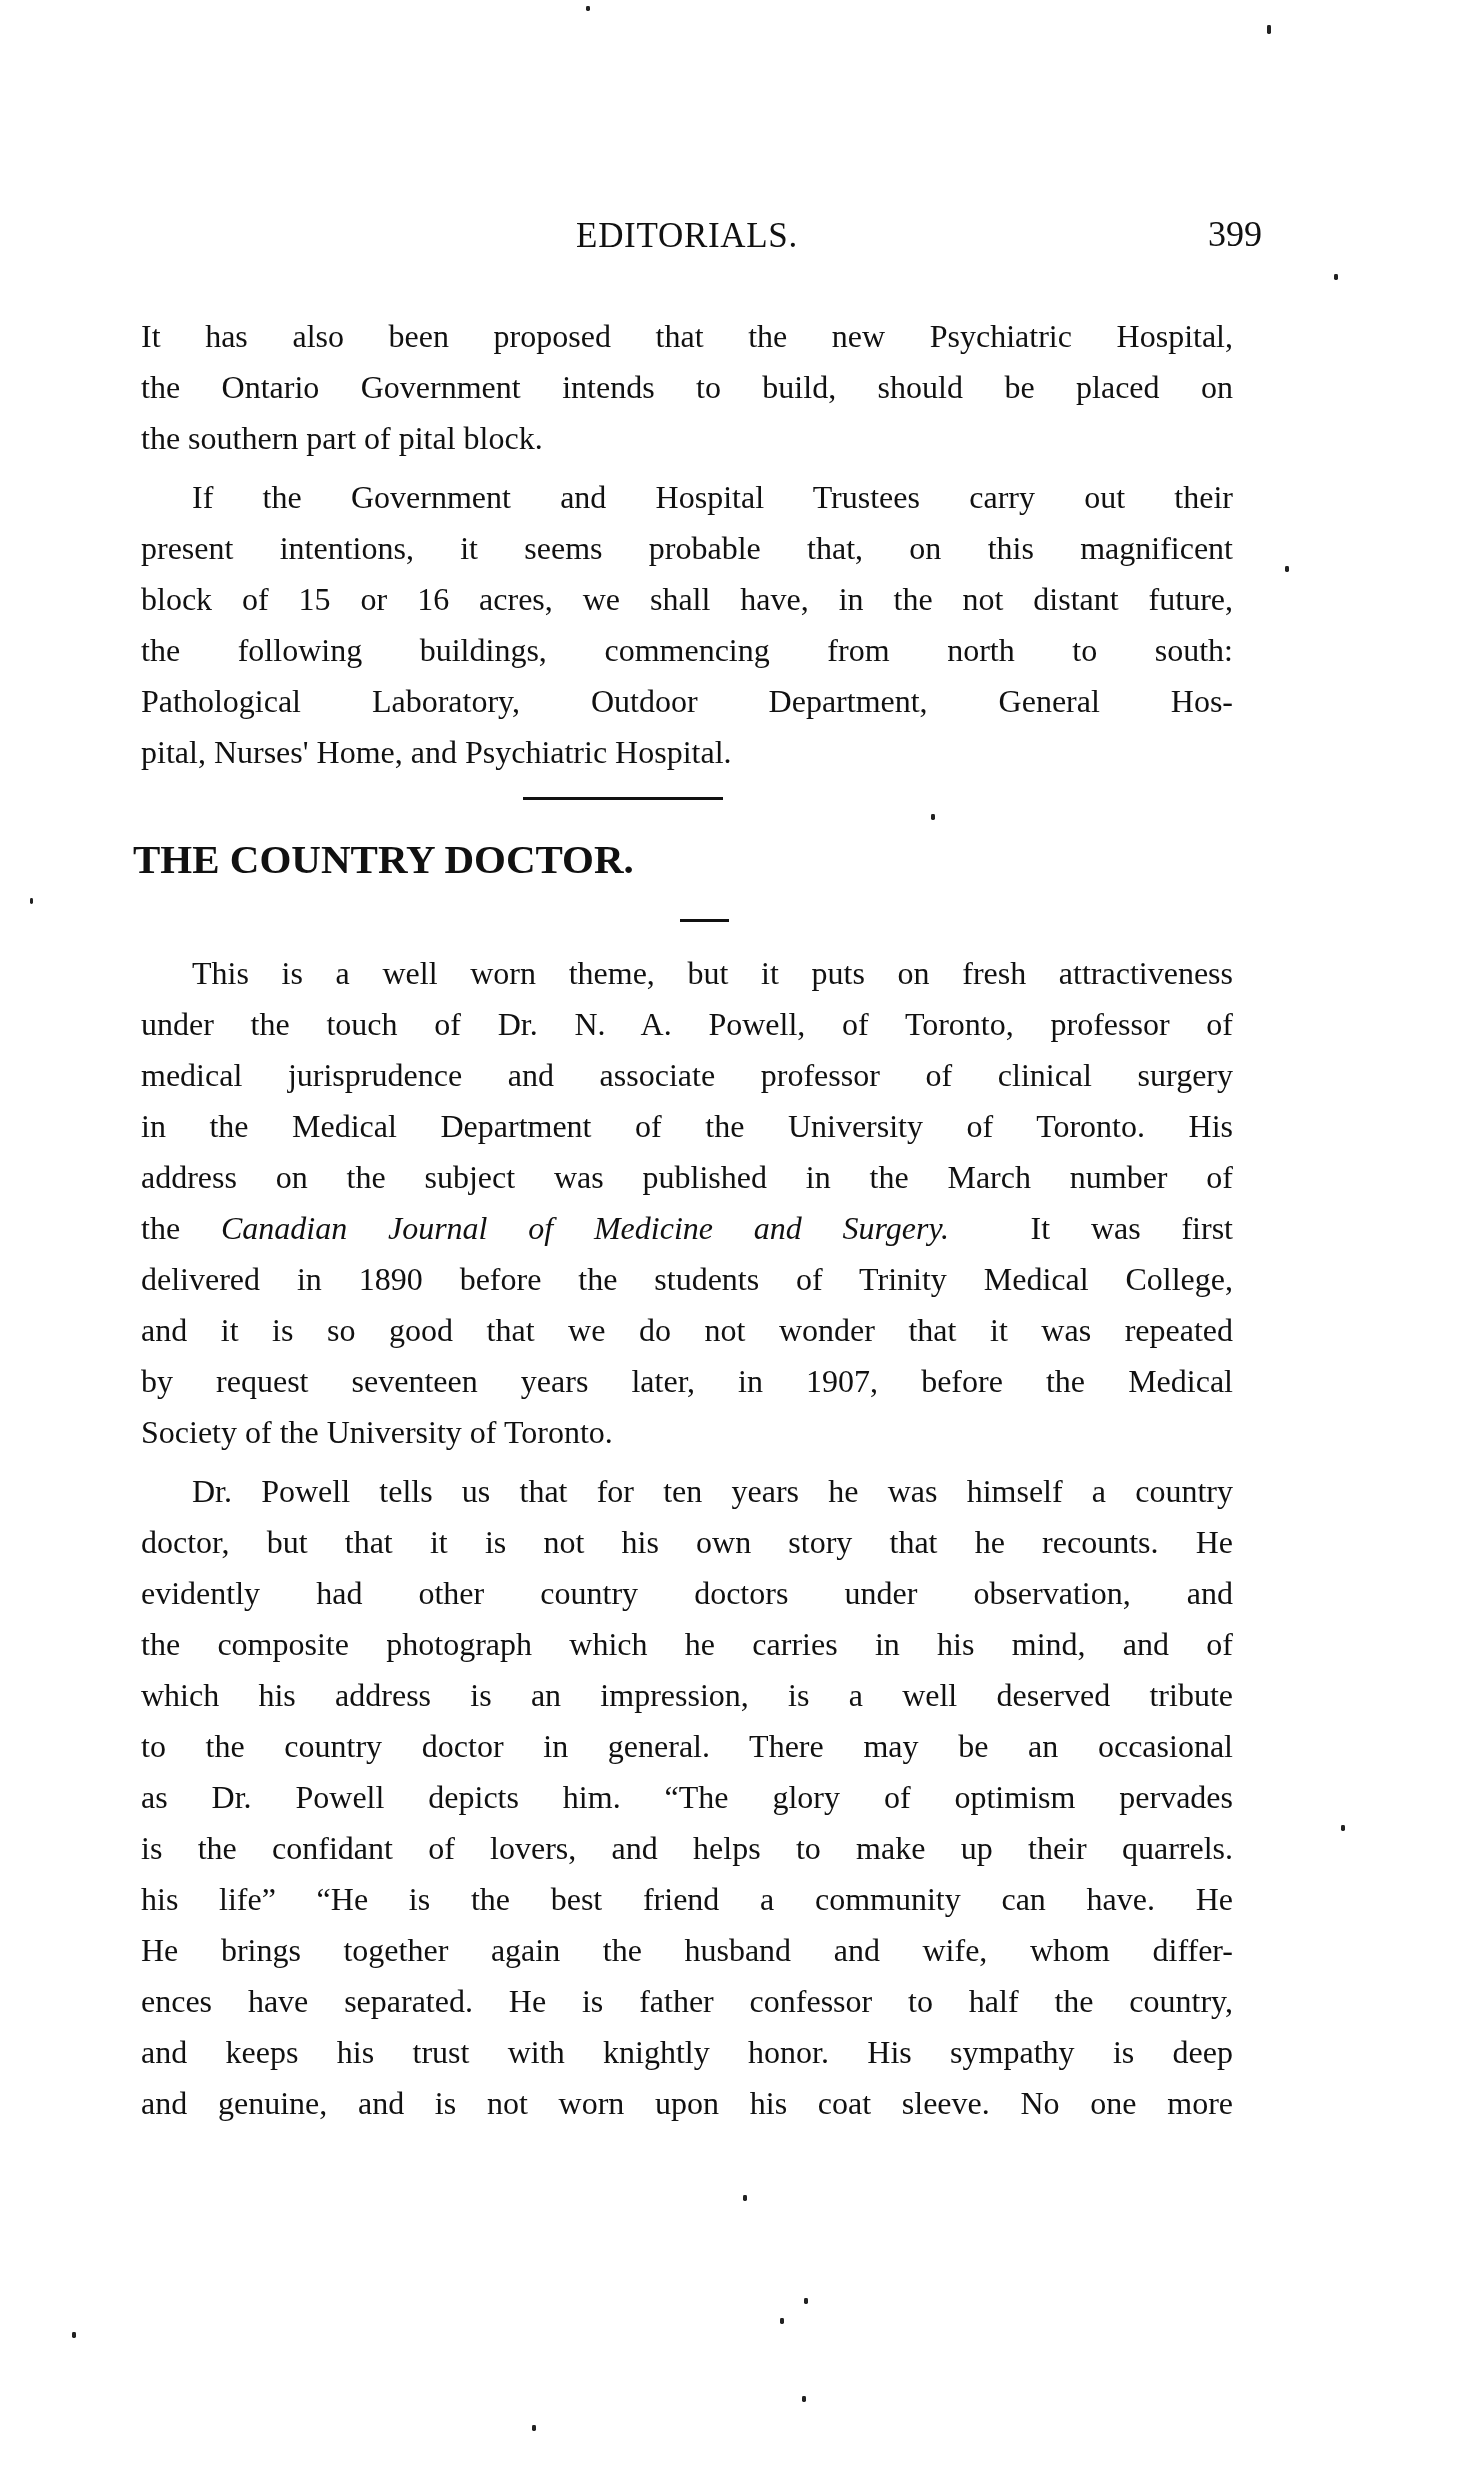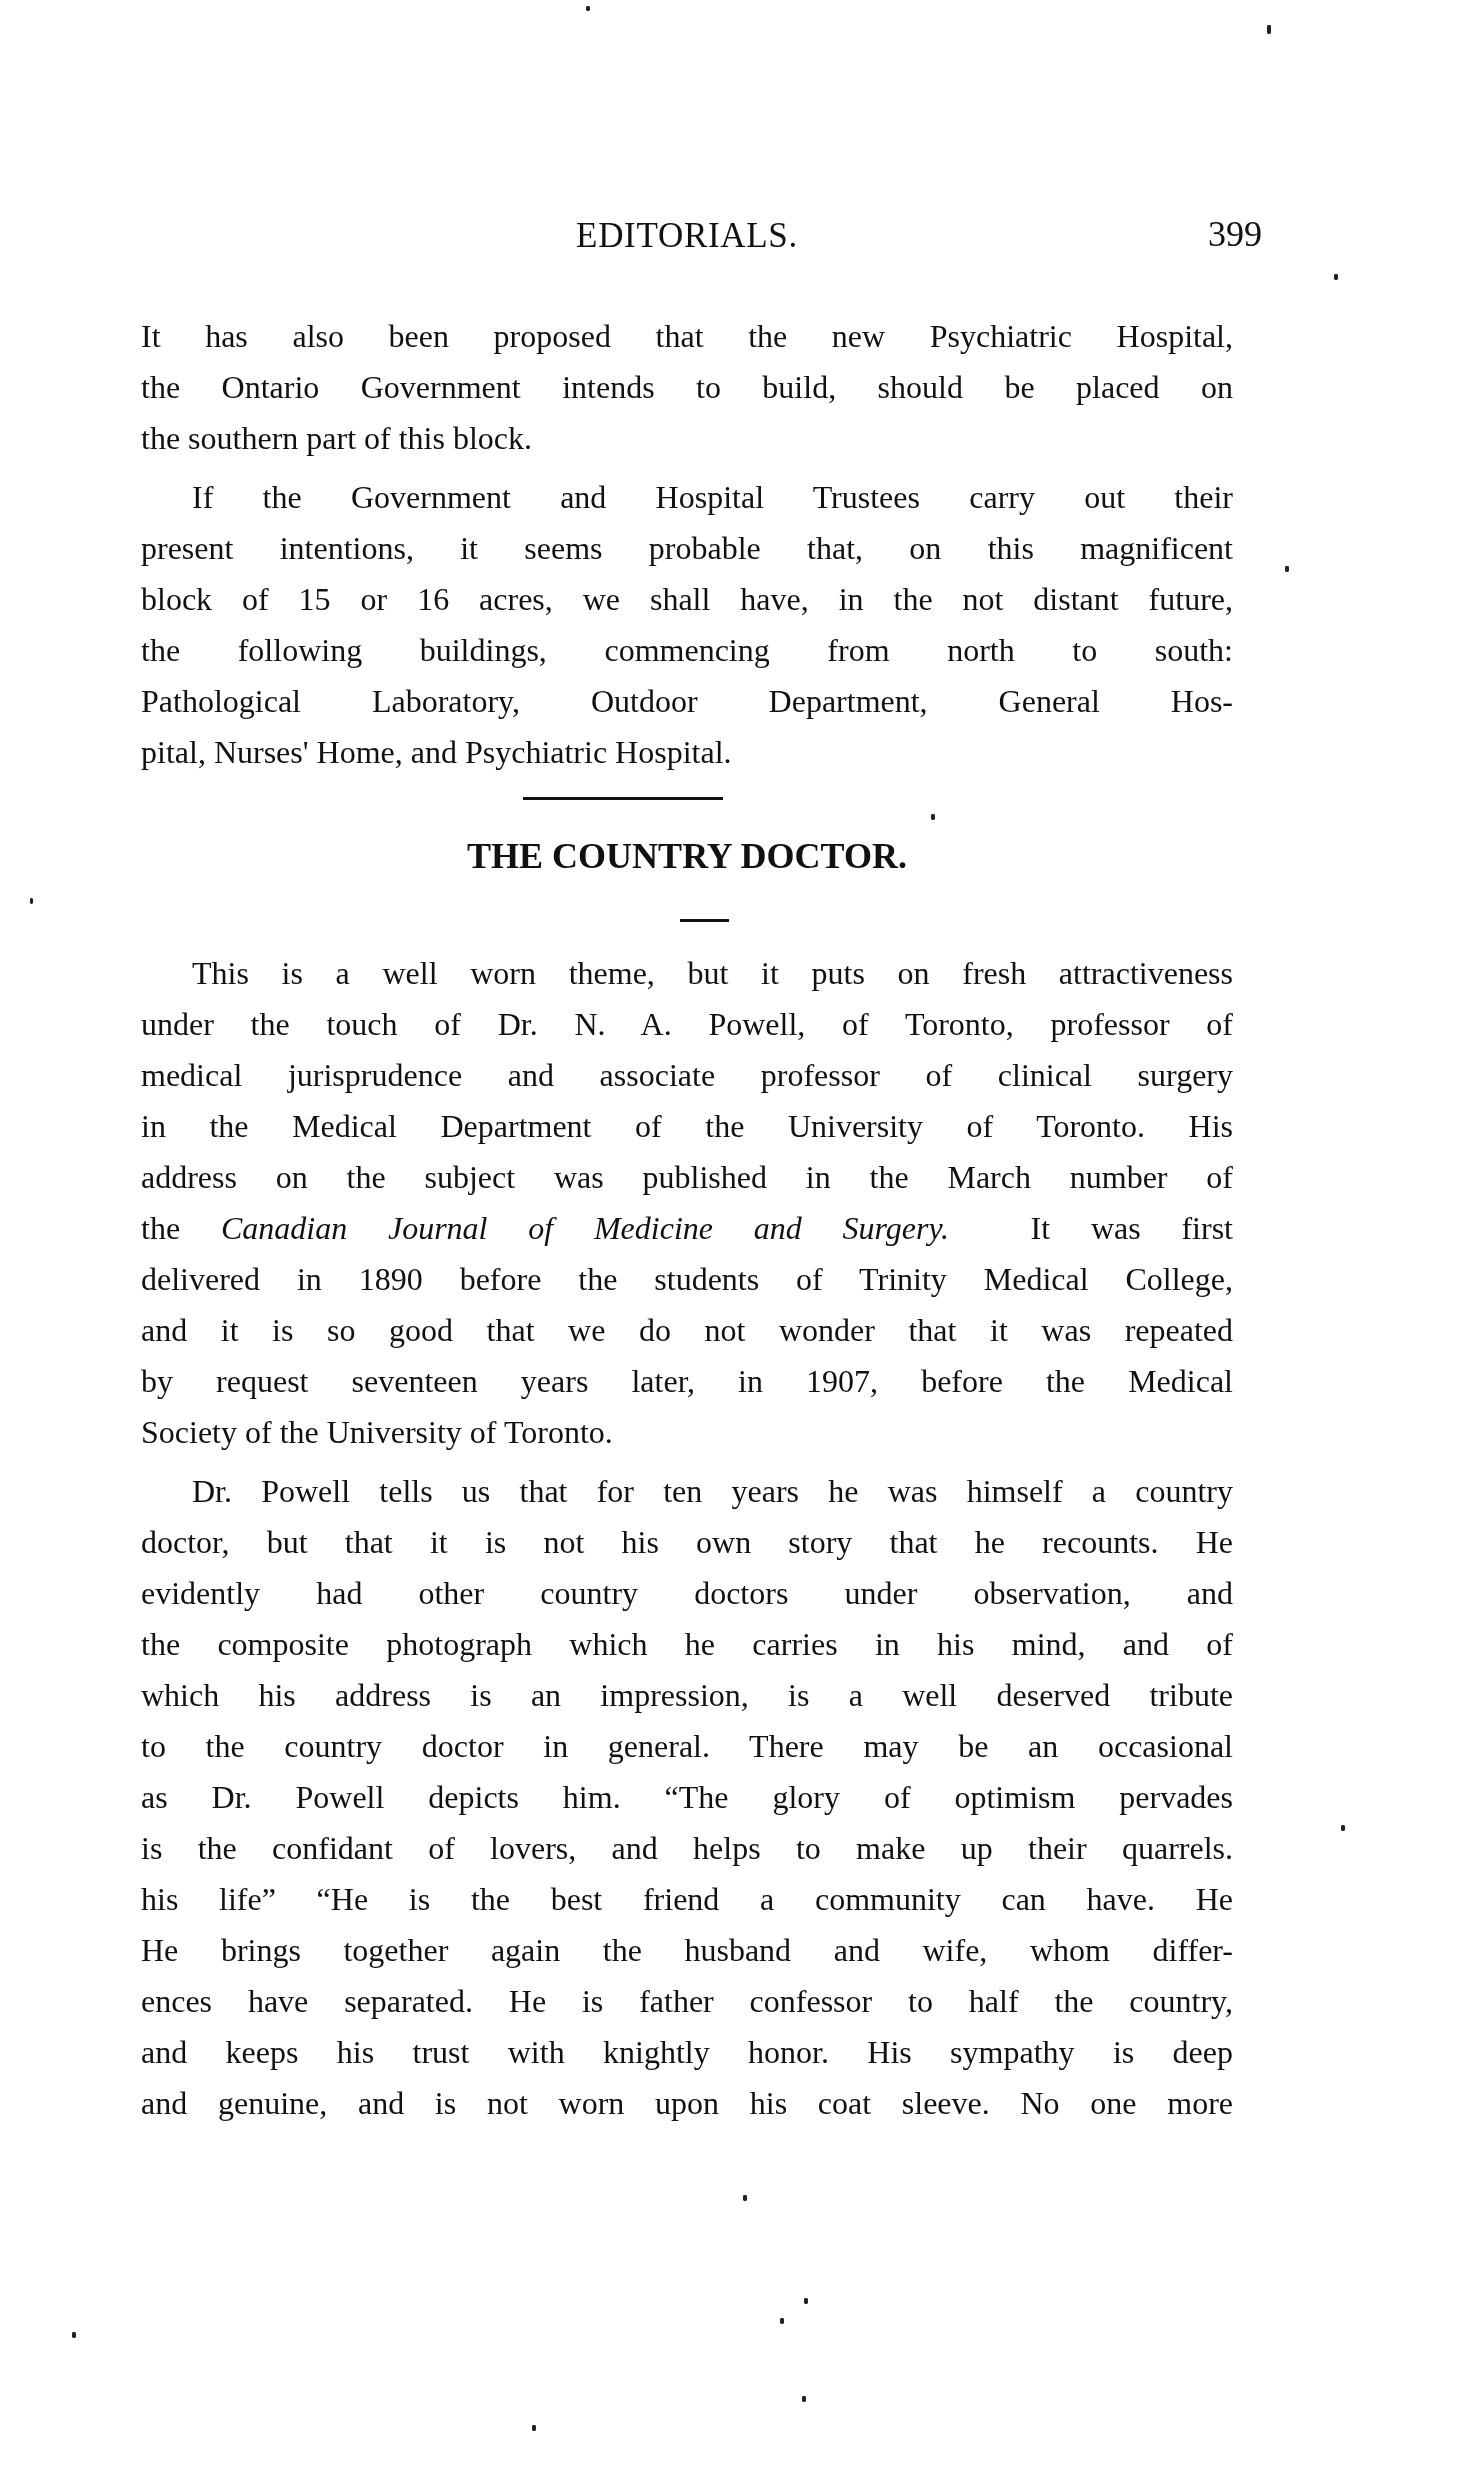--- a/index.html
+++ b/index.html
@@ -9,41 +9,41 @@
   .running-head { position: absolute; top: 210px; left: 133px; width: 1108px; height: 56px; }
   .running-title { position: absolute; left: 0; width: 100%; text-align: center;
                    font-size: 35px; letter-spacing: 0.7px; top: 5.6px; }
   .folio { position: absolute; right: -21px; top: 3px; font-size: 36px; }
   .text-block { position: absolute; left: 133px; width: 1108px; font-size: 32px;
                 line-height: 51px; text-align: justify; }
   .text-block p { margin: 8px; text-indent: 0; }
   .line { display: block; text-align: justify; text-align-last: justify; white-space: nowrap; }
   .line.last { text-align-last: left; }
   .rule-long { position: absolute; left: 523px; top: 797px; width: 200px; height: 2.8px; background: #111; }
-  .section-title { position: absolute; left: 133px; width: 1108px; top: 835px; text-align: center;
-                   font-size: 36px; font-weight: bold; letter-spacing: 0px; }
+  .section-title { position: absolute; left: 133px; width: 1108px; top: 835px; text-align: left;
+                   font-size: 41px; font-weight: bold; letter-spacing: 0px; }
   .rule-short { position: absolute; left: 680px; top: 919px; width: 49px; height: 2.8px; background: #111; }
   em { font-style: italic; }
   .speck { position: absolute; width: 3.5px; height: 5.6px; background: #222; border-radius: 1.4px; }
 </style>
 </head>
 <body>
 
 <div class="page">
 
   <div class="running-head">
     <div class="running-title">EDITORIALS.</div>
     <div class="folio">399</div>
   </div>
 
   <div class="text-block" style="top:303px;">
     <p>
       <span class="line">It has also been proposed that the new Psychiatric Hospital,</span>
       <span class="line">the Ontario Government intends to build, should be placed on</span>
-      <span class="line last">the southern part of this block.</span>
+      <span class="line last">the southern part of pital block.</span>
     </p>
     <p class="indent-block">
       <span class="line" style="padding-left:51px;">If the Government and Hospital Trustees carry out their</span>
       <span class="line">present intentions, it seems probable that, on this magnificent</span>
       <span class="line">block of 15 or 16 acres, we shall have, in the not distant future,</span>
       <span class="line">the following buildings, commencing from north to south:</span>
       <span class="line">Pathological Laboratory, Outdoor Department, General Hos-</span>
       <span class="line last">pital, Nurses' Home, and Psychiatric Hospital.</span>
     </p>
   </div>

